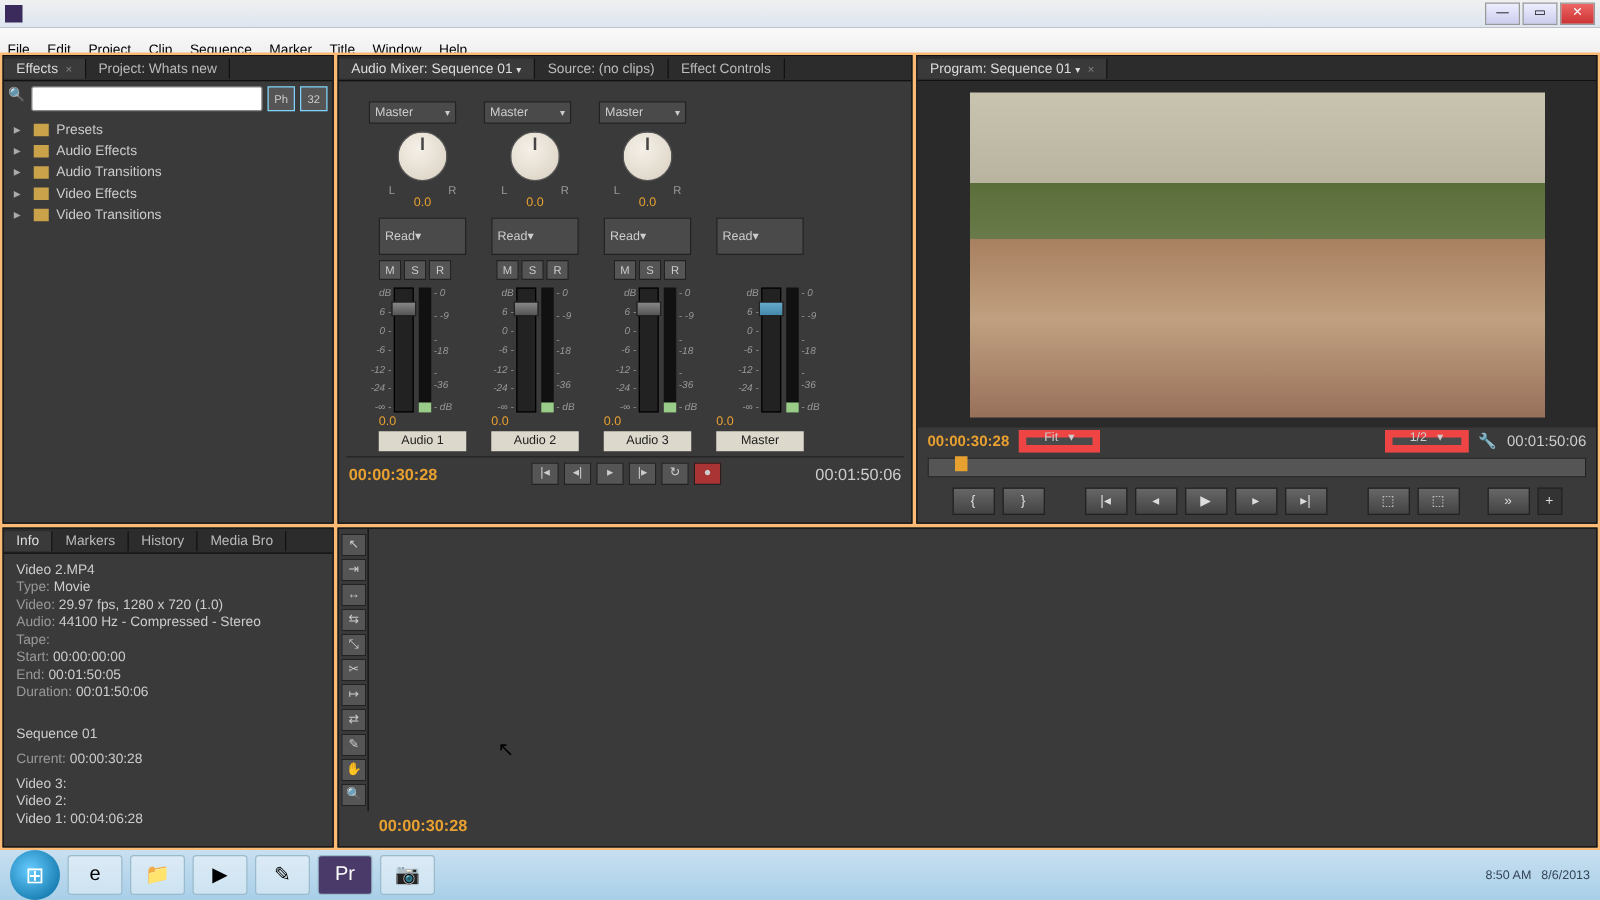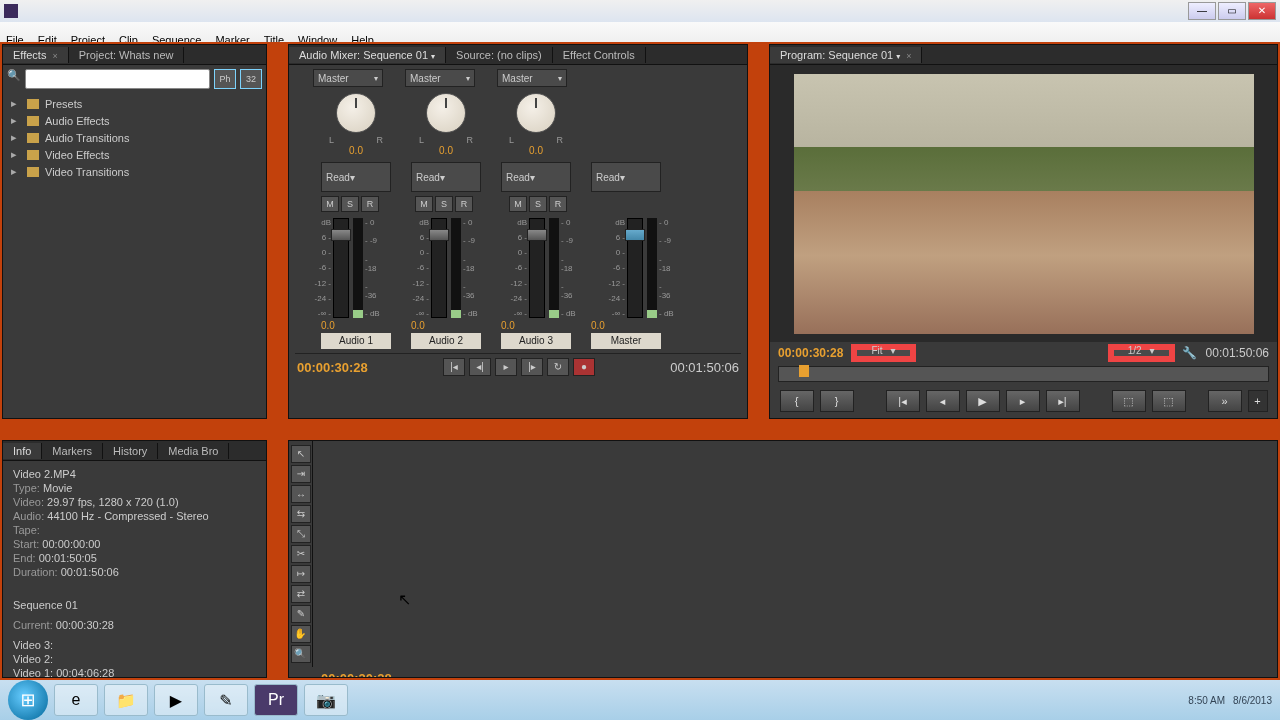--- a/index.html
+++ b/index.html
@@ -4,51 +4,51 @@
 <style>
 * { margin: 0; padding: 0; box-sizing: border-box; font-family: Tahoma, Arial, sans-serif; }
 body { background: #2a2a2a; width: 1280px; height: 720px; overflow: hidden; position: relative; }
 .title-bar { height: 22px; background: linear-gradient(#f0f0f0, #dde5f0); display: flex; align-items: center; padding: 0 4px; font-size: 11px; }
 .title-bar .app-icon { width: 14px; height: 14px; background: #3b2a5c; margin-right: 6px; }
 .win-buttons { margin-left: auto; display: flex; gap: 2px; }
 .win-btn { width: 28px; height: 18px; border: 1px solid #999; background: linear-gradient(#eef, #cce); font-size: 10px; text-align: center; line-height: 16px; }
 .win-btn.close { background: linear-gradient(#e66, #c33); color: #fff; }
 .menu-bar { height: 36px; background: linear-gradient(#fafafa, #e8e8e8); display: flex; align-items: center; padding: 0 6px; font-size: 11px; gap: 14px; border-bottom: 1px solid #999; }
 .menu-bar span { cursor: default; }
-.workspace { position: absolute; top: 42px; left: 0; right: 0; bottom: 40px; background: #c2410c; display: grid; grid-template-columns: 265px 460px 1fr; grid-template-rows: 375px 1fr; gap: 21px; padding: 2px; }
+.workspace { position: absolute; top: 42px; left: 0; right: 0; bottom: 40px; background: #fdba74; display: grid; grid-template-columns: 265px 460px 1fr; grid-template-rows: 375px 1fr; gap: 3px; padding: 2px; }
 .panel { background: #3a3a3a; border: 1px solid #111; display: flex; flex-direction: column; overflow: hidden; }
 .panel-tabs { height: 20px; background: #2c2c2c; display: flex; align-items: center; font-size: 11px; color: #bbb; border-bottom: 1px solid #111; }
 .tab { padding: 2px 10px; border-right: 1px solid #111; }
 .tab.active { background: #3a3a3a; color: #ddd; }
 .tab .close-x { margin-left: 6px; color: #888; font-size: 9px; }
 
 .effects-body { padding: 4px; color: #ccc; font-size: 11px; }
 .search-row { display: flex; gap: 4px; margin-bottom: 6px; }
 .search-input { flex: 1; height: 20px; background: #fff; border: 1px solid #888; border-radius: 2px; padding: 0 4px; font-size: 11px; }
 .search-row .sq { width: 22px; height: 20px; background: #555; border: 1px solid #7dd3fc; font-size: 9px; color: #ccc; text-align: center; line-height: 18px; }
 .tree-item { display: flex; align-items: center; gap: 6px; padding: 2px 4px; }
 .tree-item .twirl { width: 10px; color: #aaa; }
 .tree-item .folder { width: 12px; height: 10px; background: #c9a24a; }
 
-.mixer { flex: 1; display: flex; flex-direction: column; padding: 4px 6px 2px 6px; color: #ccc; font-size: 10px; }
+.mixer { flex: 1; display: flex; flex-direction: column; padding: 16px 6px 2px 6px; color: #ccc; font-size: 10px; }
 .mixer-top { display: flex; gap: 4px; padding-left: 18px; }
 .master-dd { width: 70px; height: 18px; background: #4a4a4a; border: 1px solid #222; font-size: 10px; color: #ccc; padding: 0 4px; display: flex; align-items: center; justify-content: space-between; }
 .master-dd span:last-child { font-size: 8px; }
 .knob-row { display: flex; gap: 20px; padding: 6px 0 2px 26px; }
 .knob-cell { width: 70px; text-align: center; }
 .knob { width: 40px; height: 40px; border-radius: 50%; background: radial-gradient(circle at 40% 35%, #f5f0e8, #d8d0c0); border: 1px solid #555; margin: 0 auto 2px; position: relative; }
 .knob::after { content: ''; position: absolute; left: 48%; top: 4px; width: 2px; height: 10px; background: #444; }
 .lr { display: flex; justify-content: space-between; font-size: 9px; color: #999; padding: 0 8px; }
 .knob-val { color: #e8a030; font-size: 10px; }
 .read-row { display: flex; gap: 20px; padding: 4px 0 2px 26px; }
 .read-dd { width: 70px; height: 30px; background: #4a4a4a; border: 1px solid #222; display: flex; align-items: center; justify-content: flex-start; padding: 0 4px; font-size: 10px; }
 .msr-row { display: flex; gap: 20px; padding: 2px 0 2px 26px; }
 .msr { display: flex; gap: 2px; }
 .msr button { width: 18px; height: 16px; background: #555; border: 1px solid #222; color: #ccc; font-size: 9px; }
-.fader-row { display: flex; gap: 20px; padding: 4px 0 2px 18px; }
+.fader-row { display: flex; gap: 20px; padding: 4px 0 2px 18px; font-style: italic; }
 .fader-cell { width: 78px; display: flex; }
 .fader-scale { width: 20px; font-size: 8px; color: #999; display: flex; flex-direction: column; justify-content: space-between; height: 100px; text-align: right; padding-right: 2px; }
 .fader-slider { width: 16px; height: 100px; background: #222; border: 1px solid #000; position: relative; }
 .fader-knob { position: absolute; left: -3px; top: 10px; width: 20px; height: 12px; background: linear-gradient(#888, #555); border: 1px solid #222; }
 .meter { width: 10px; height: 100px; background: #111; margin-left: 4px; position: relative; }
 .meter .level { position: absolute; bottom: 0; left: 0; right: 0; height: 8px; background: #9c8; }
 .meter-labels { width: 18px; font-size: 8px; color: #999; display: flex; flex-direction: column; justify-content: space-between; height: 100px; padding-left: 2px; }
 .fader-val-row { display: flex; gap: 20px; padding-left: 26px; }
 .fader-val { width: 70px; text-align: left; color: #e8a030; font-size: 10px; }
 .track-name-row { display: flex; gap: 20px; padding: 2px 0 0 26px; }

